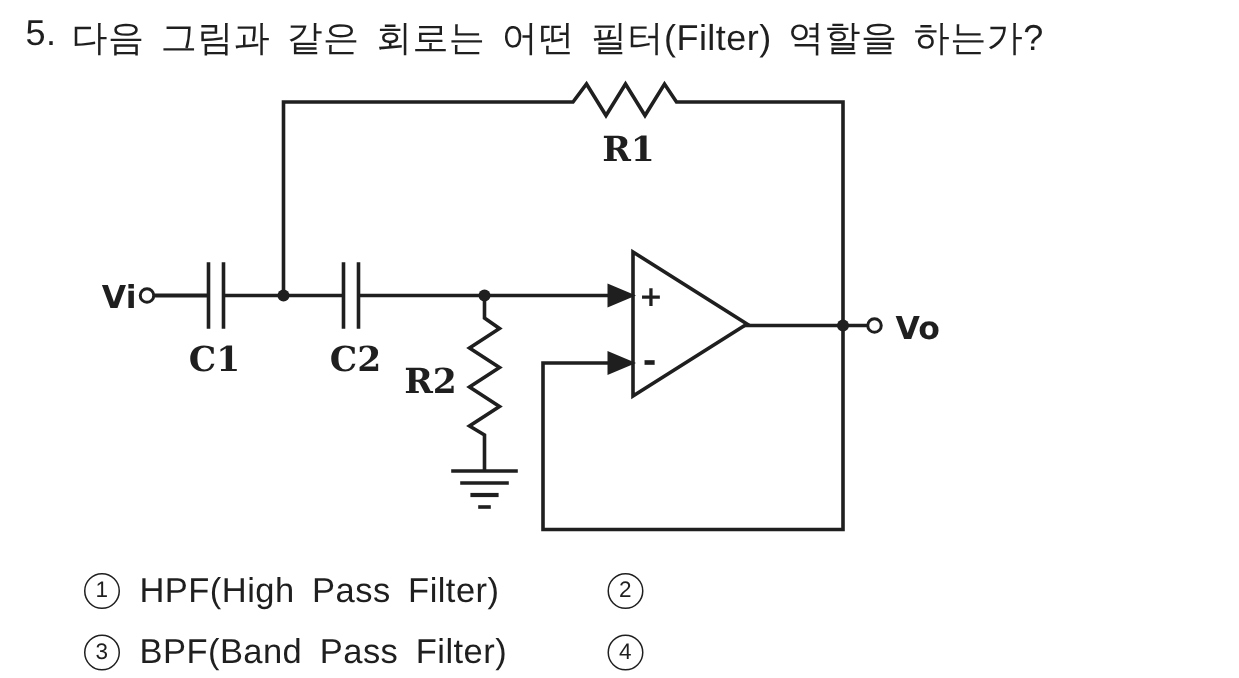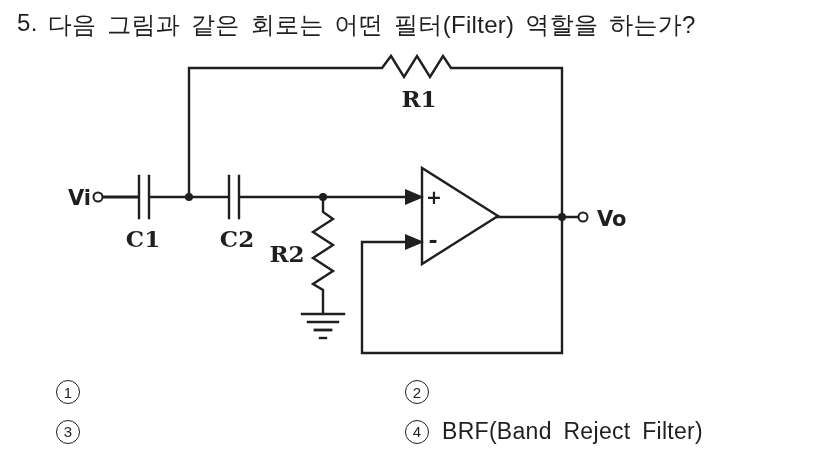--- a/index.html
+++ b/index.html
@@ -154,32 +154,33 @@
     <text class="lbl-serif" x="237" y="247" text-anchor="middle">C2</text>
     <text class="lbl-serif" x="419" y="107" text-anchor="middle">R1</text>
     <text class="lbl-serif" x="287" y="262" text-anchor="middle">R2</text>
   </svg>
 
   <div class="options">
     <div class="option">
       <span class="marker">
           <span>1</span>
         </span>
+      <span>HPF(High Pass Filter)</span>
     </div>
     <div class="option">
       <span class="marker">
           <span>2</span>
         </span>
     </div>
     <div class="option">
       <span class="marker">
           <span>3</span>
         </span>
+      <span>BPF(Band Pass Filter)</span>
     </div>
     <div class="option">
       <span class="marker">
           <span>4</span>
         </span>
-      <span>BRF(Band Reject Filter)</span>
     </div>
   </div>
 
 </div>
 
 </body></html>

